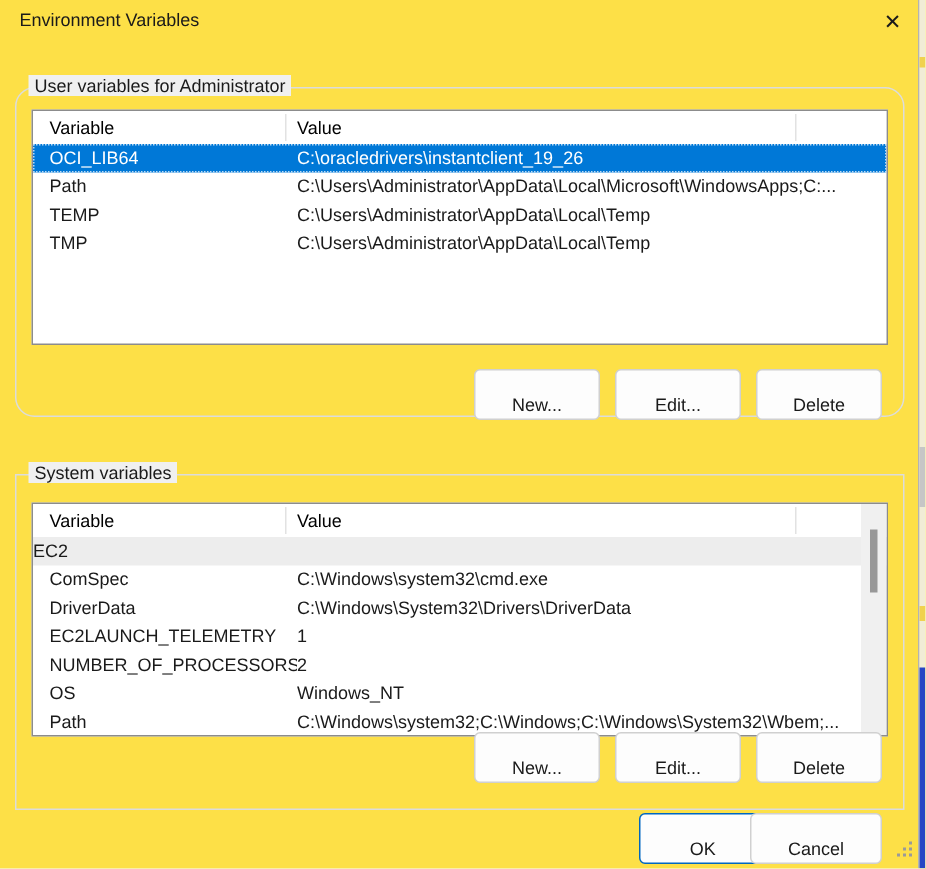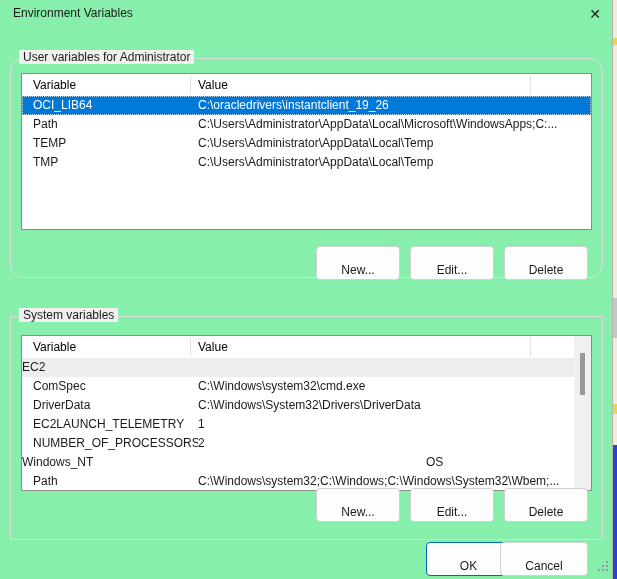--- a/index.html
+++ b/index.html
@@ -1,21 +1,21 @@
 <!DOCTYPE html>
 <html><head>
 <meta charset="utf-8">
 <style>
   html,body{margin:0;padding:0;}
   .screen{
     position:relative;width:617px;height:579px;overflow:hidden;
     font-family:"Liberation Sans",sans-serif;font-size:12px;color:#1a1a1a;
     background:#f0f0f0;
   }
-  .dialog{position:absolute;left:0;top:0;width:613px;height:579px;background:#86efac;border-right:1px solid #b3b3b3;box-sizing:border-box;}
+  .dialog{position:absolute;left:0;top:0;width:613px;height:579px;background:#fde047;border-right:1px solid #b3b3b3;box-sizing:border-box;}
   .dialog-title{position:absolute;left:13px;top:6px;white-space:nowrap;}
   .close-btn{position:absolute;left:582px;top:2px;width:26px;height:24px;display:flex;align-items:center;justify-content:center;font-size:14px;color:#1a1a1a;cursor:pointer;}
   .group{position:absolute;border:1px solid #dcdcdc;box-sizing:border-box;}
   .group-user{left:10px;top:58px;width:593px;height:220px;border-radius:13px;}
   .group-system{left:10px;top:316px;width:593px;height:224px;}
   .group-label{position:absolute;top:-9px;left:8px;background:#f0f0f0;padding:0 4px;white-space:nowrap;}
   .listbox{position:absolute;background:#ffffff;border:1px solid #8c8c8c;box-sizing:border-box;overflow:hidden;}
   .list-user{left:10px;top:14px;width:571px;height:157px;}
   .list-system{left:10px;top:18px;width:571px;height:156px;}
   .lv-header{position:absolute;left:0;top:0;right:0;height:22px;background:#fff;}
@@ -122,22 +122,22 @@
             </div>
             <div class="lv-row">
               <div class="cell var">EC2LAUNCH_TELEMETRY</div>
               <div class="cell val">1</div>
             </div>
             <div class="lv-row">
               <div class="cell var">NUMBER_OF_PROCESSORS</div>
               <div class="cell val">2</div>
             </div>
             <div class="lv-row">
+              <div class="cell var">OS</div>
               <div class="cell val">Windows_NT</div>
-              <div class="cell var">OS</div>
             </div>
             <div class="lv-row">
               <div class="cell var">Path</div>
               <div class="cell val">C:\Windows\system32;C:\Windows;C:\Windows\System32\Wbem;...</div>
             </div>
           </div>
         <div class="scrollbar">
           <div class="scroll-thumb"></div>
         </div>
       </div>

